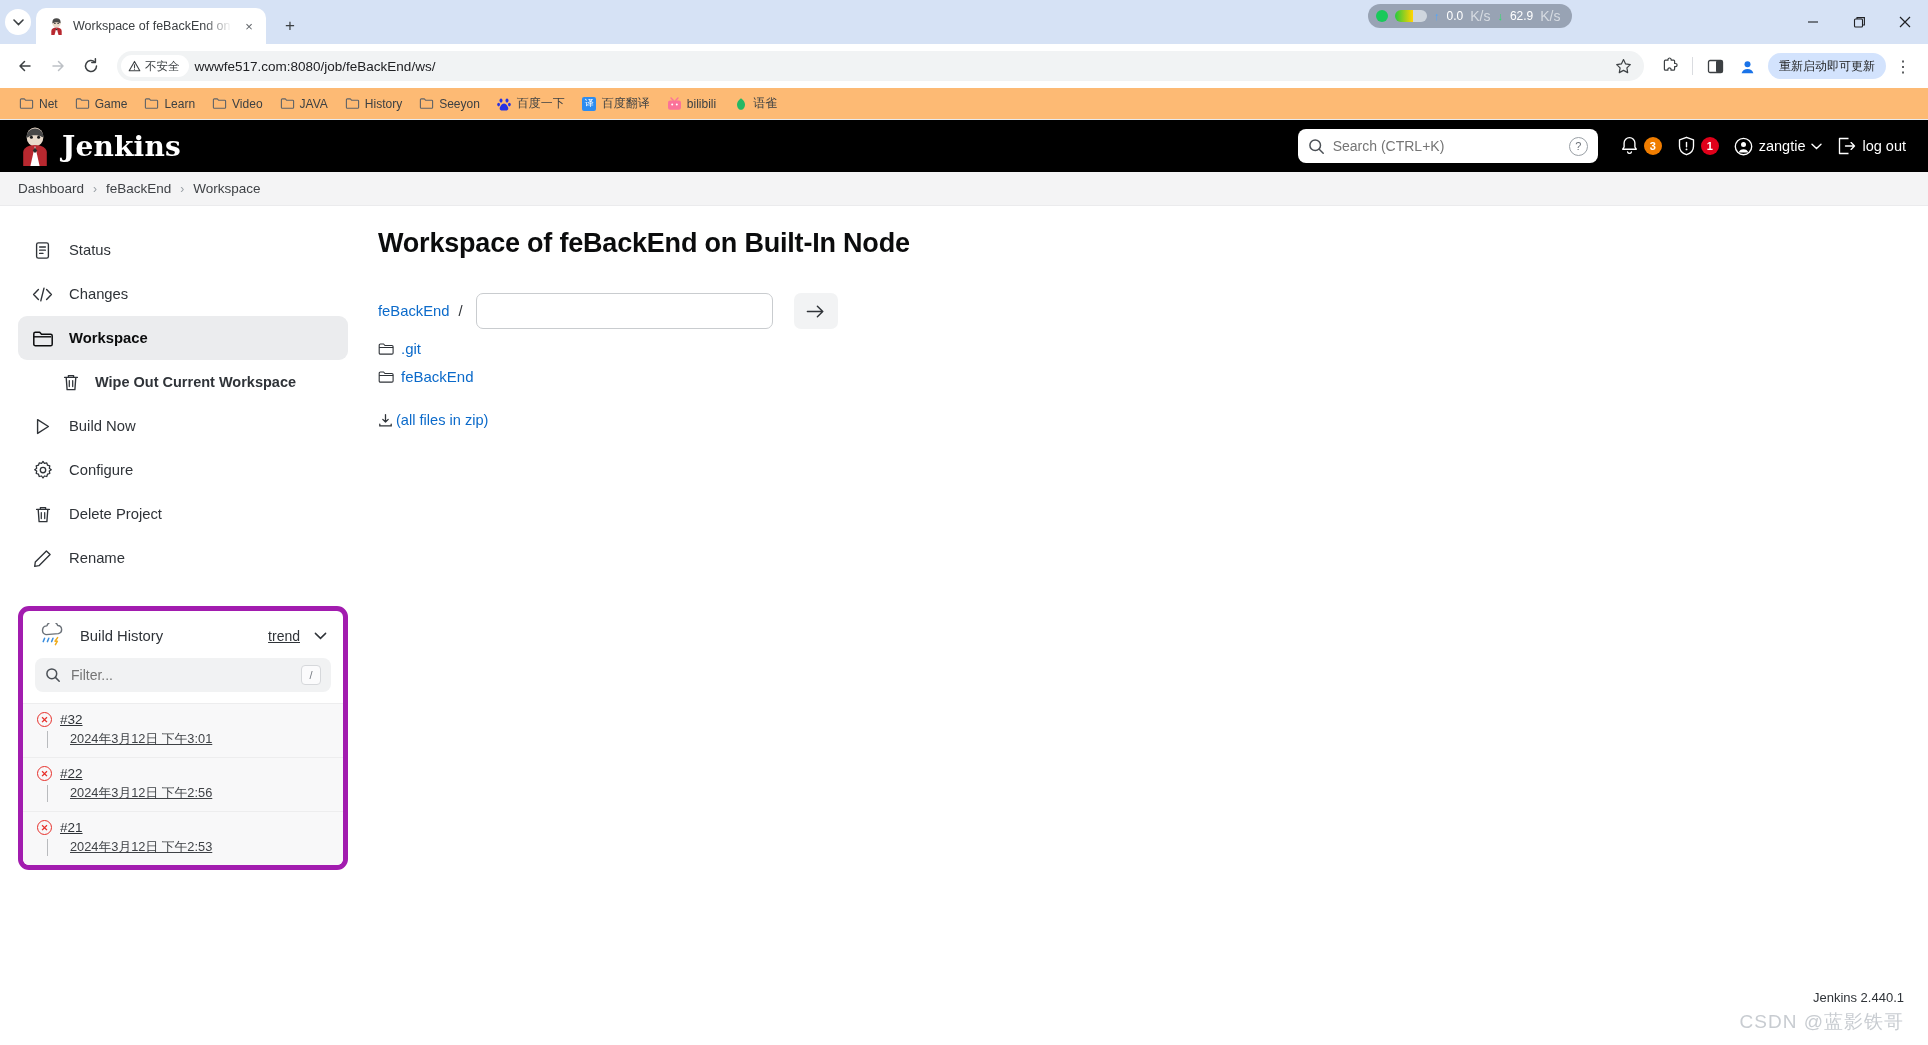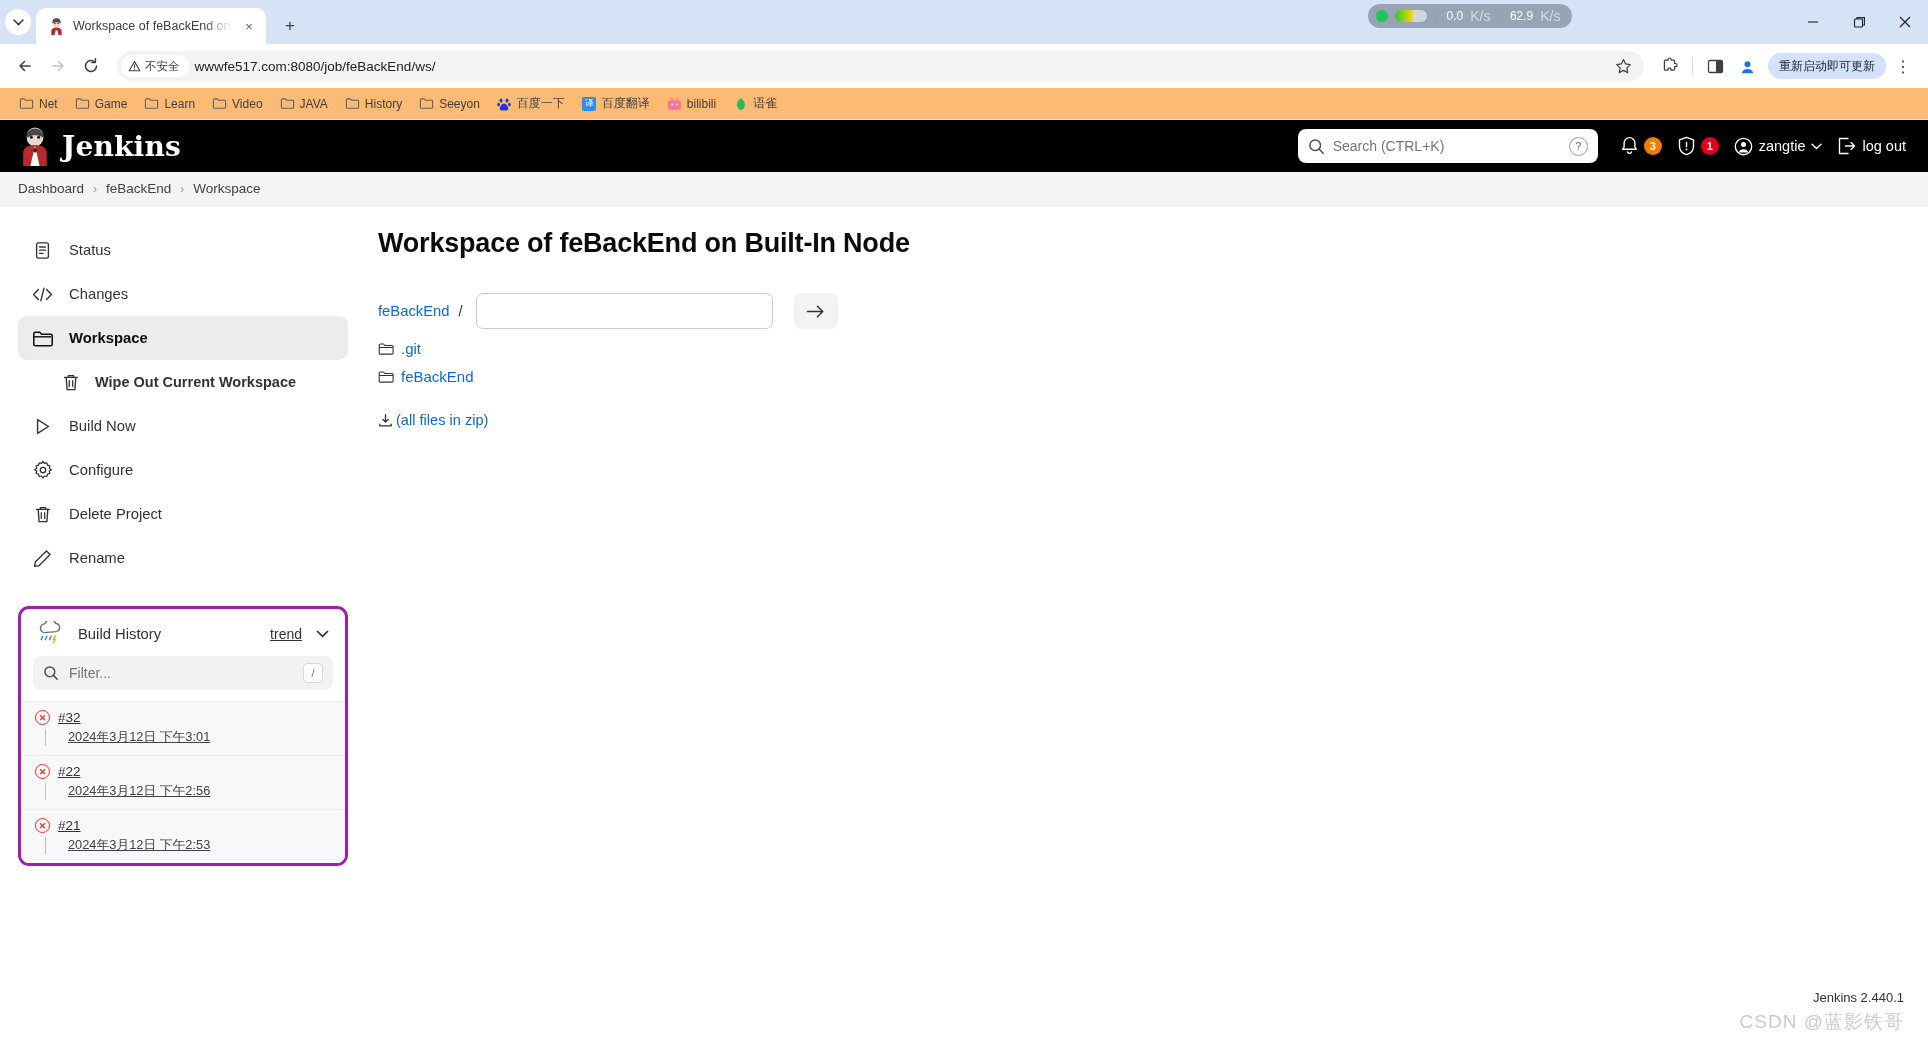--- a/index.html
+++ b/index.html
@@ -244,21 +244,21 @@
     border-radius: 9px;
     font-size: 14.8px;
     color: #2f3338;
   }
   .side-item.active { background: #ebecee; font-weight: bold; color:#0b0c0d; }
   .side-item.sub { padding-left: 42px; font-size: 14.5px; gap: 14px; font-weight: bold; }
   .side-ico { width: 21px; height: 21px; flex:0 0 21px; display:flex;align-items:center;justify-content:center; color:#2f3338;}
 
   .bh-card {
     margin-top: 26px;
-    border: 3px solid #a21caf;
+    border: 5px solid #a21caf;
     border-radius: 11px;
     background: #ffffff;
     overflow: hidden;
   }
   .bh-head {
     display: flex; align-items: center;
     padding: 12px 16px 10px 16px;
     gap: 14px;
   }
   .bh-title { font-size: 14.8px; color: #2f3338; flex: 1; }

